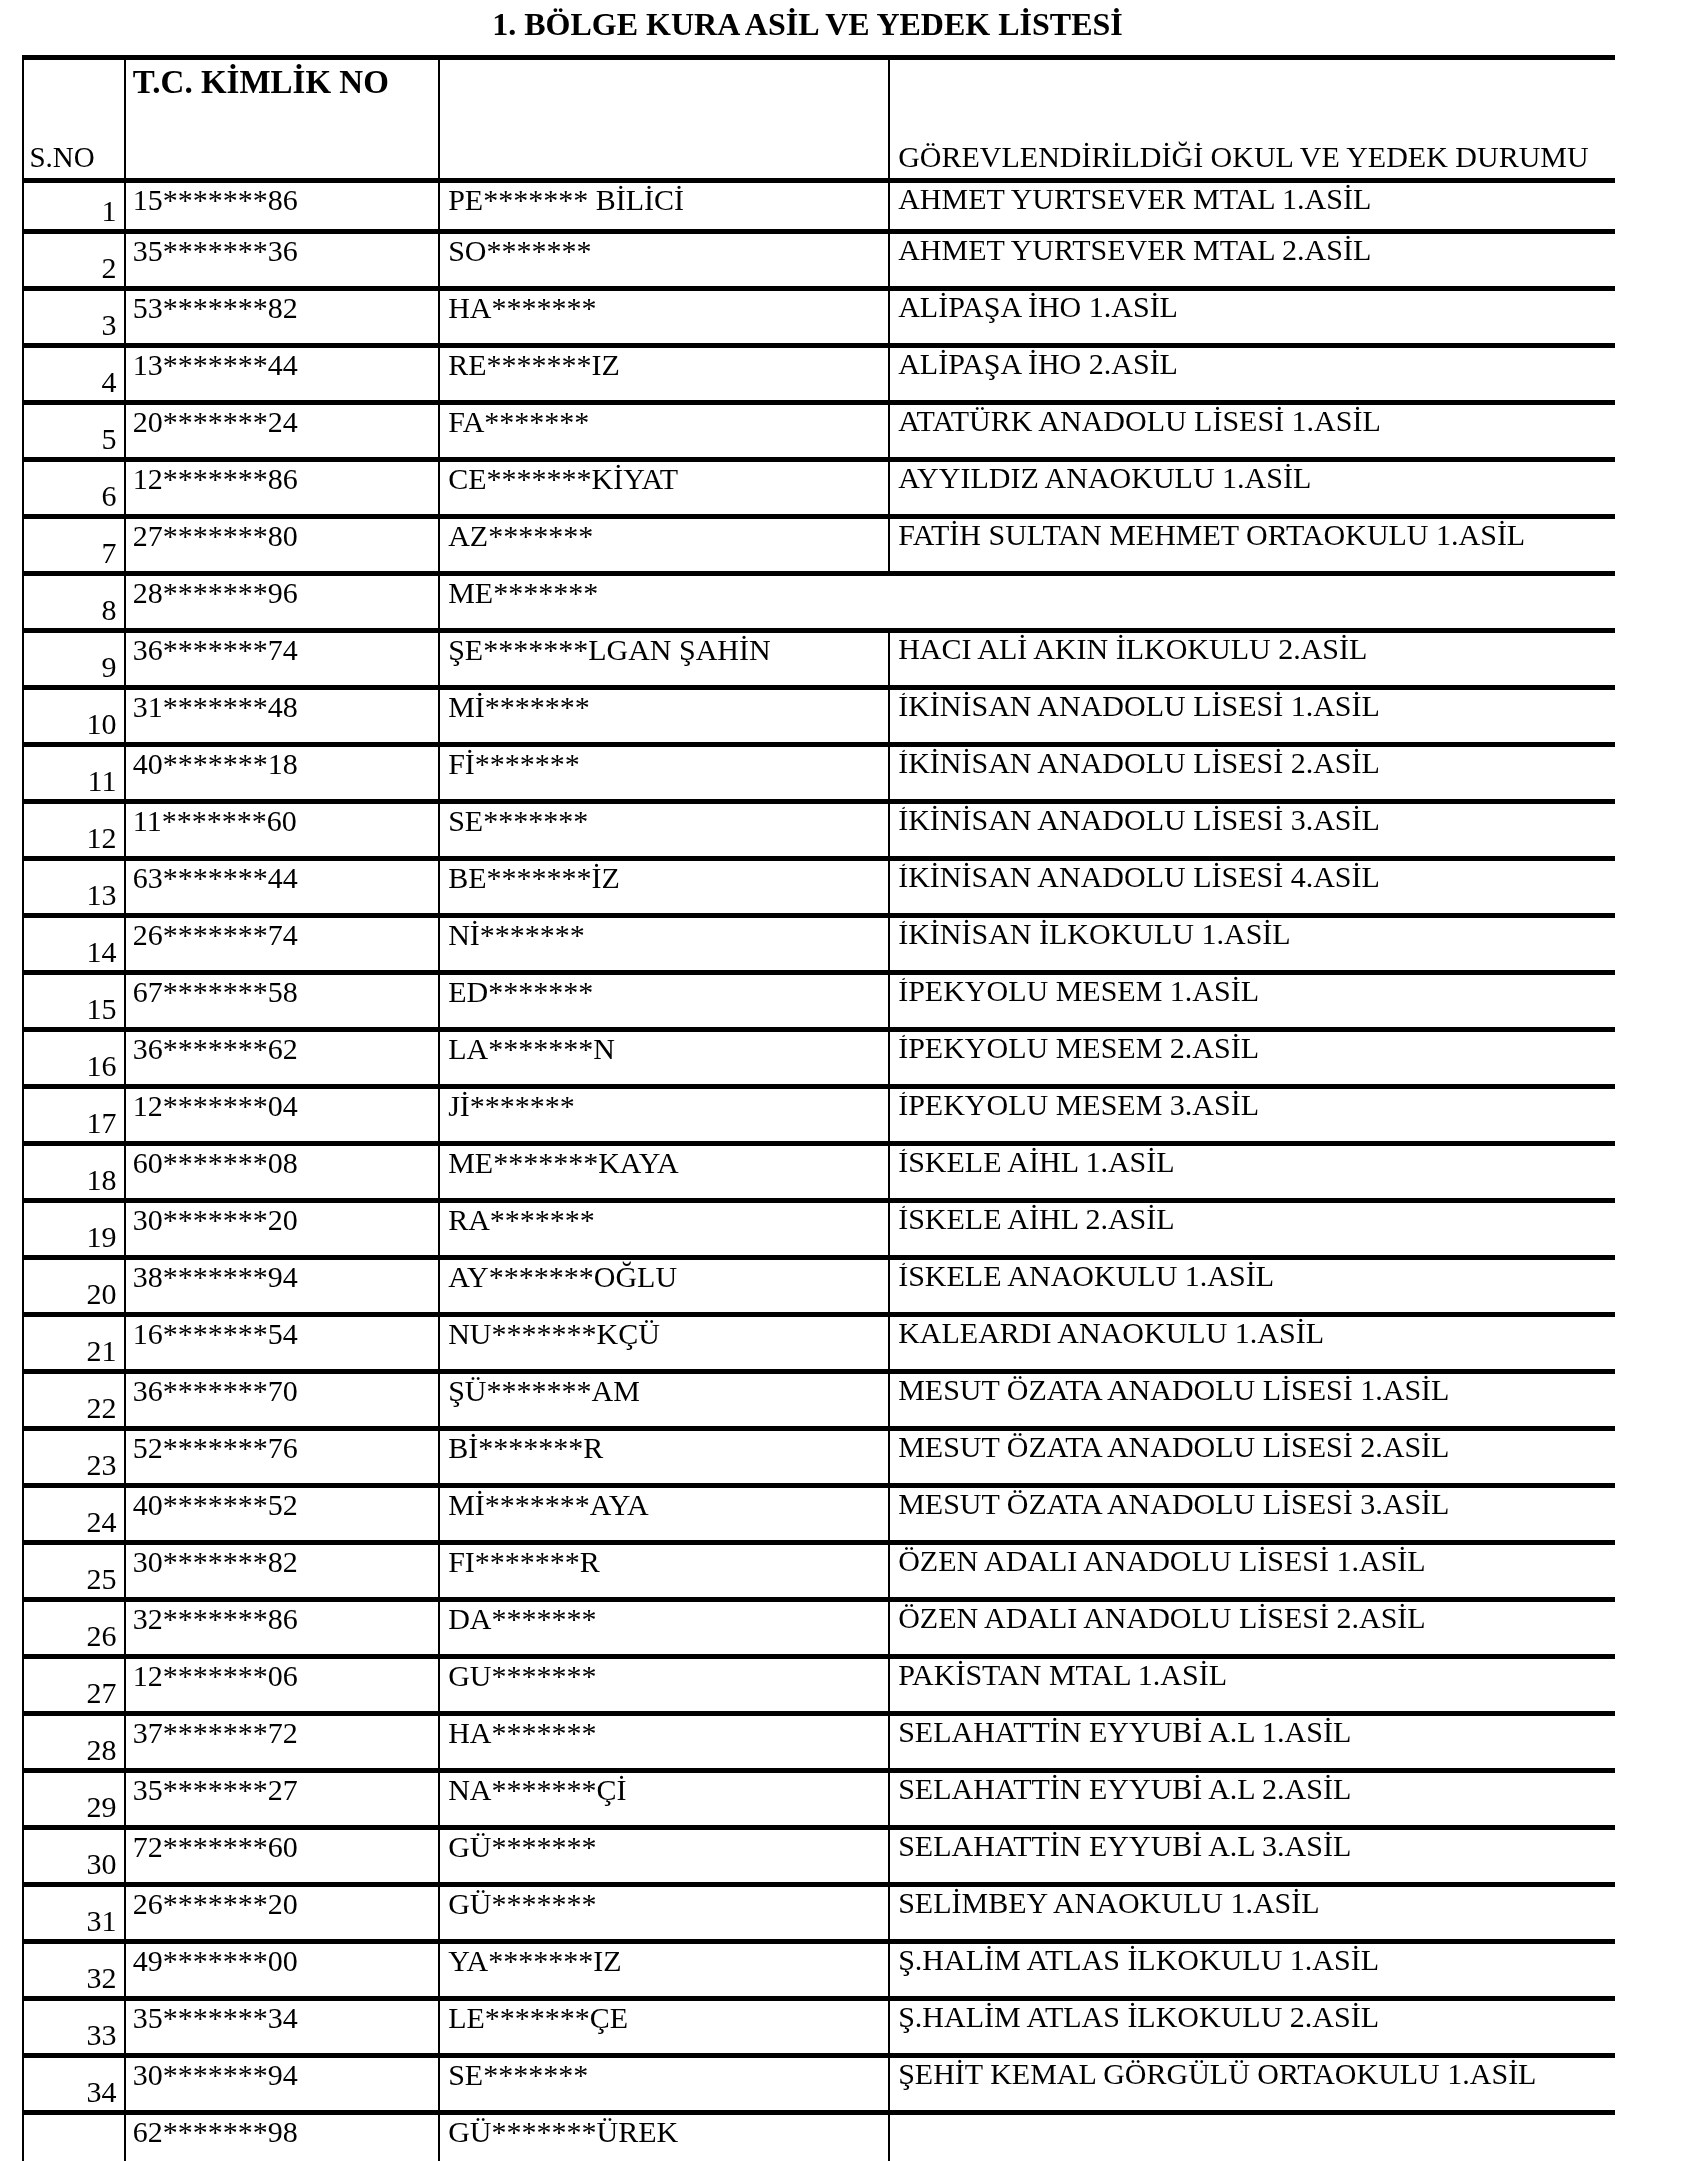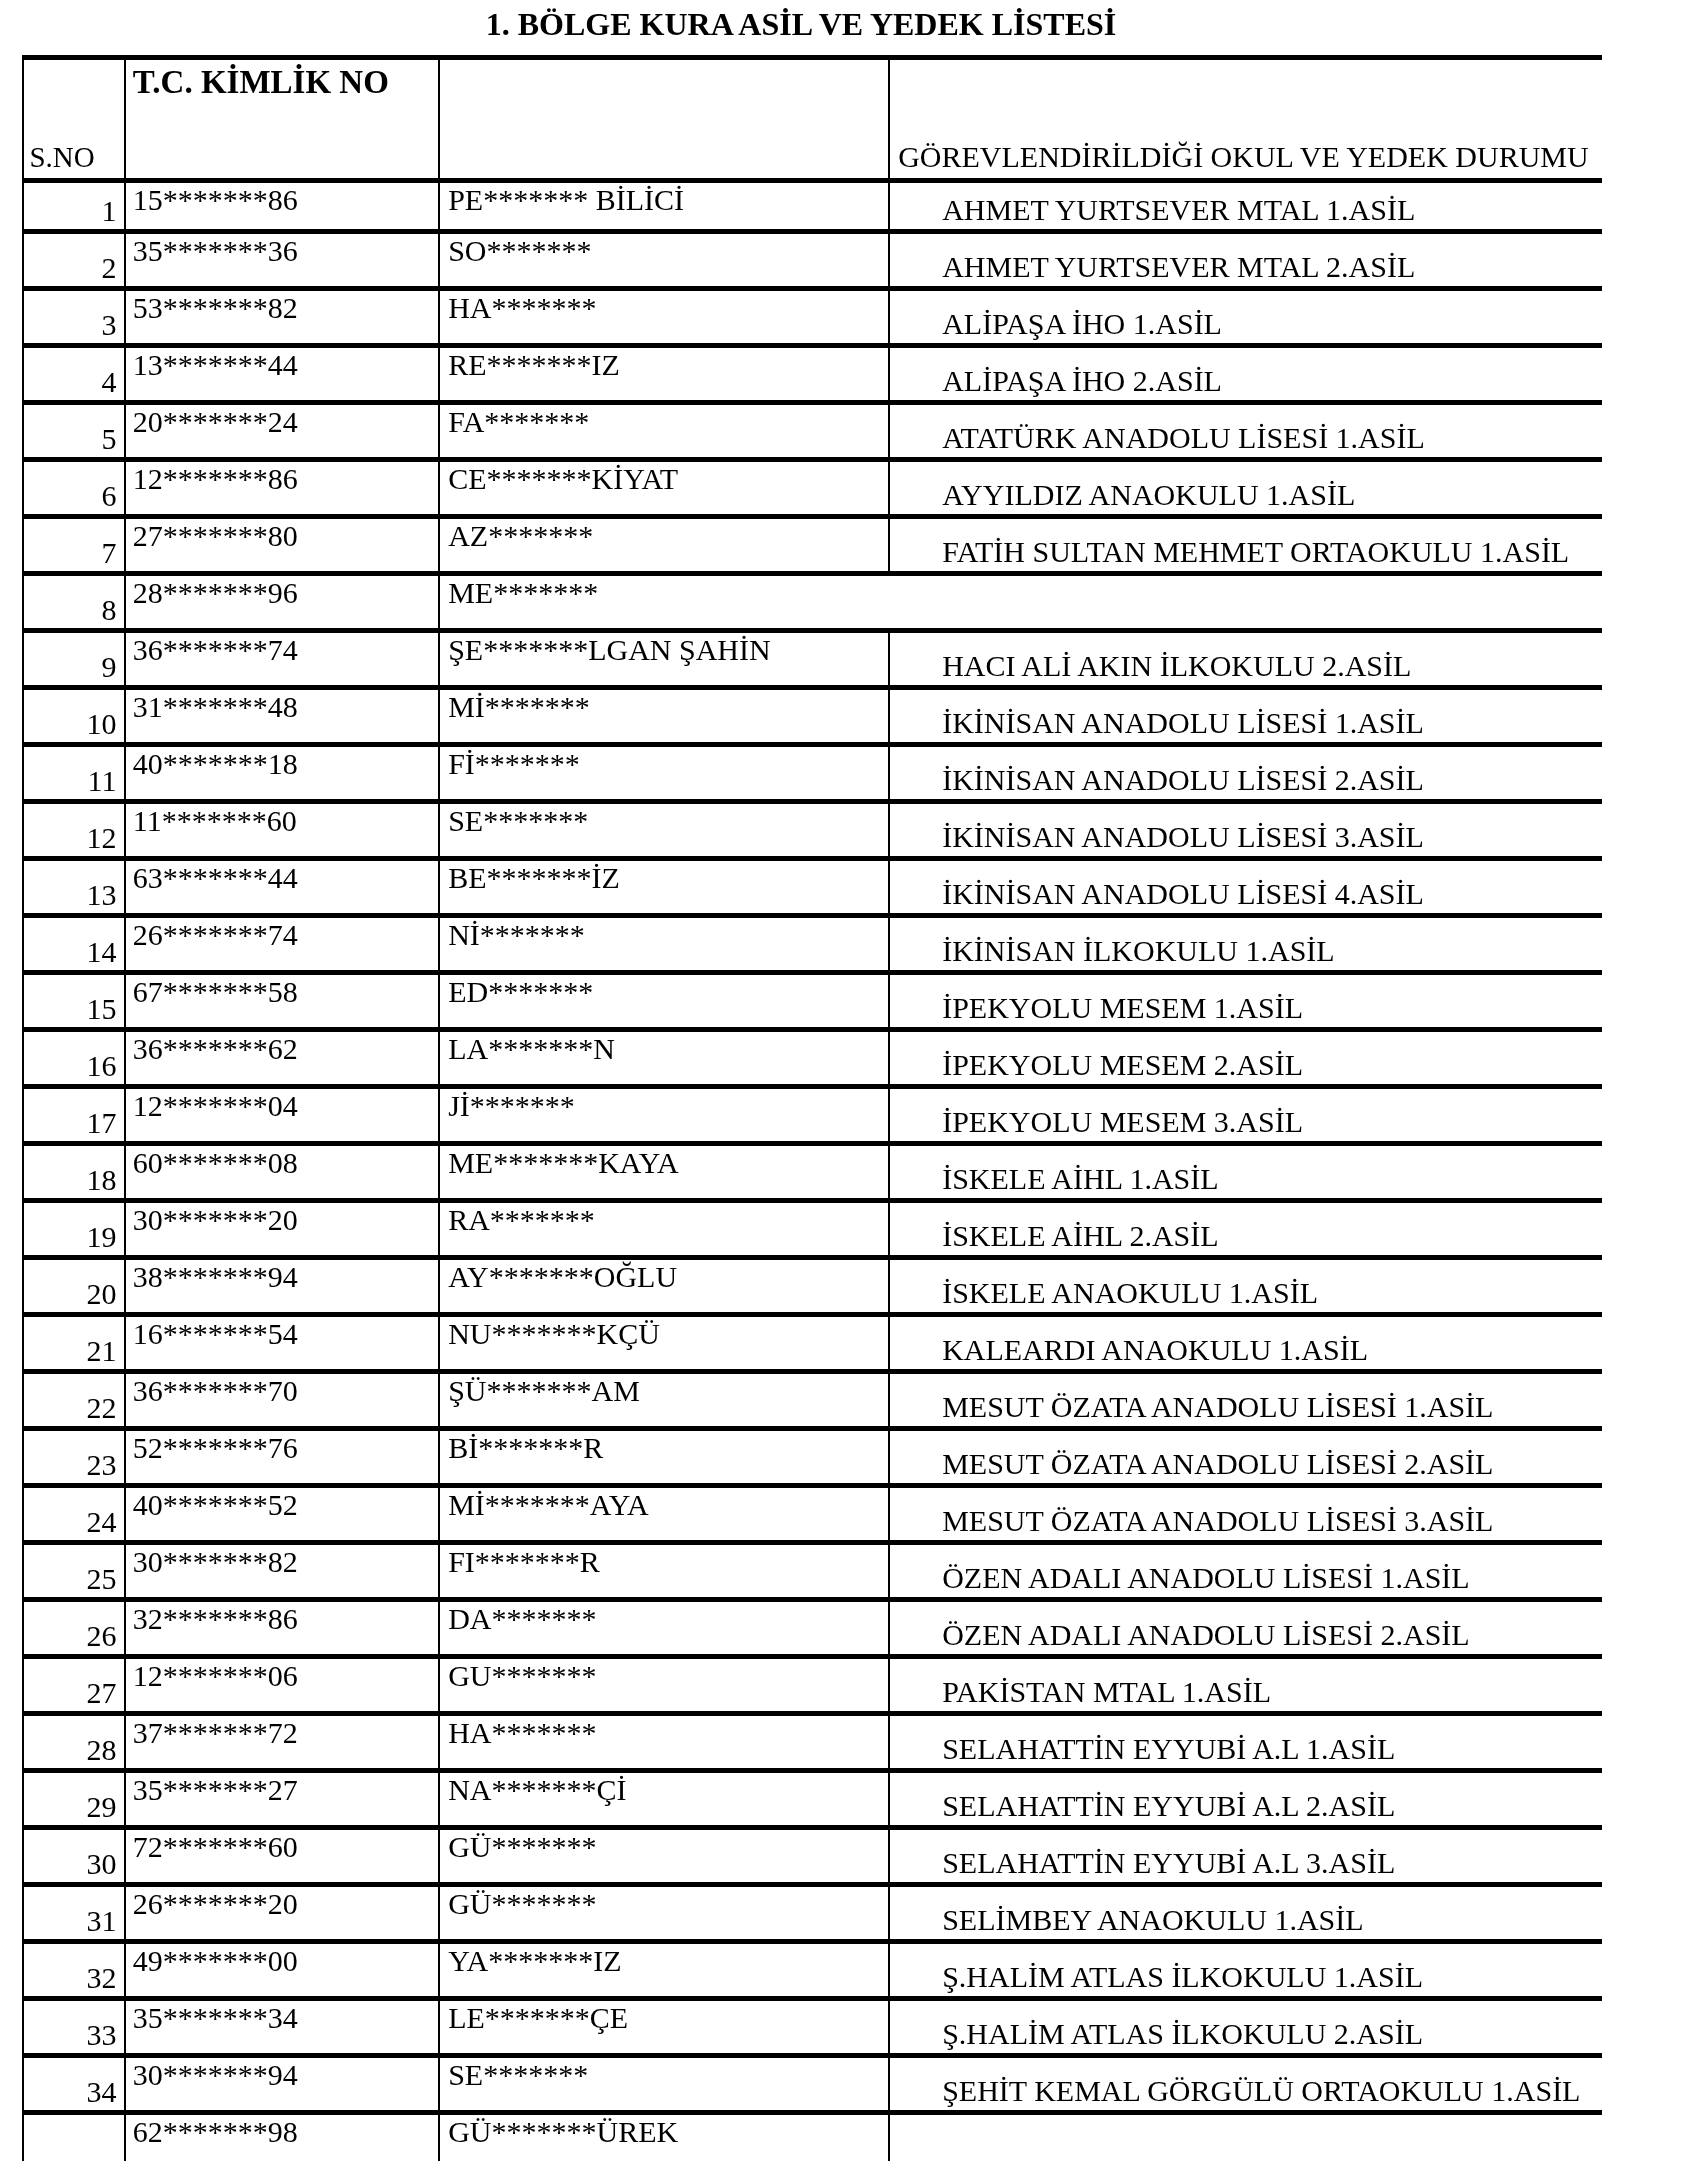--- a/index.html
+++ b/index.html
@@ -3,20 +3,21 @@
 <meta charset="utf-8">
 <style>
   html,body{margin:0;padding:0;background:#ffffff;}
   #page{
     position:relative;
     width:1602px;height:2161px;
     background:#ffffff;
     overflow:hidden;
     font-family:"Liberation Serif","DejaVu Serif",serif;
     color:#000;
+    padding-left:13px;
   }
   #doc-title{
     position:absolute;top:5.8px;left:0;width:100%;
     text-align:center;
     font-weight:bold;
     font-size:32px;
     letter-spacing:0px;
   }
   #data-table{
     position:absolute;left:21.6px;top:55px;width:1678px;
@@ -45,21 +46,21 @@
   #header-row .col-sno{align-items:flex-end;justify-content:flex-start;padding:0 0 4.3px 5.8px;font-size:29px;}
   #header-row .col-tc{align-items:flex-start;padding:4.3px 0 0 7.2px;font-weight:bold;font-size:33px;}
   #header-row .col-school{align-items:flex-end;padding:0 0 4.3px 8.6px;font-size:30px;}
   
   .body-row{height:57px;font-size:30px;}
   .body-row.row-first{height:51px;}
   .body-row.row-last{height:55px;border-bottom-width:4.3px;}
   .cell-sno{align-items:flex-end;justify-content:flex-end;padding:0 7.2px 2.2px 0;}
   .cell-tc{align-items:flex-start;padding:0.7px 0 0 7.2px;}
   .cell-name{align-items:flex-start;padding:0.7px 0 0 8.6px;}
-  .cell-school{align-items:flex-end;padding:0 0 3.6px 8.6px;margin-left:44px;}
+  .cell-school{align-items:flex-start;padding:0 0 3.6px 8.6px;}
   .cell-tc span,.cell-name span,.cell-school span,.cell-sno span{
     white-space:nowrap;line-height:1.05;
   }
 </style>
 </head>
 <body>
 
 <div id="page">
 
   <div id="doc-title">1. BÖLGE KURA ASİL VE YEDEK LİSTESİ</div>

